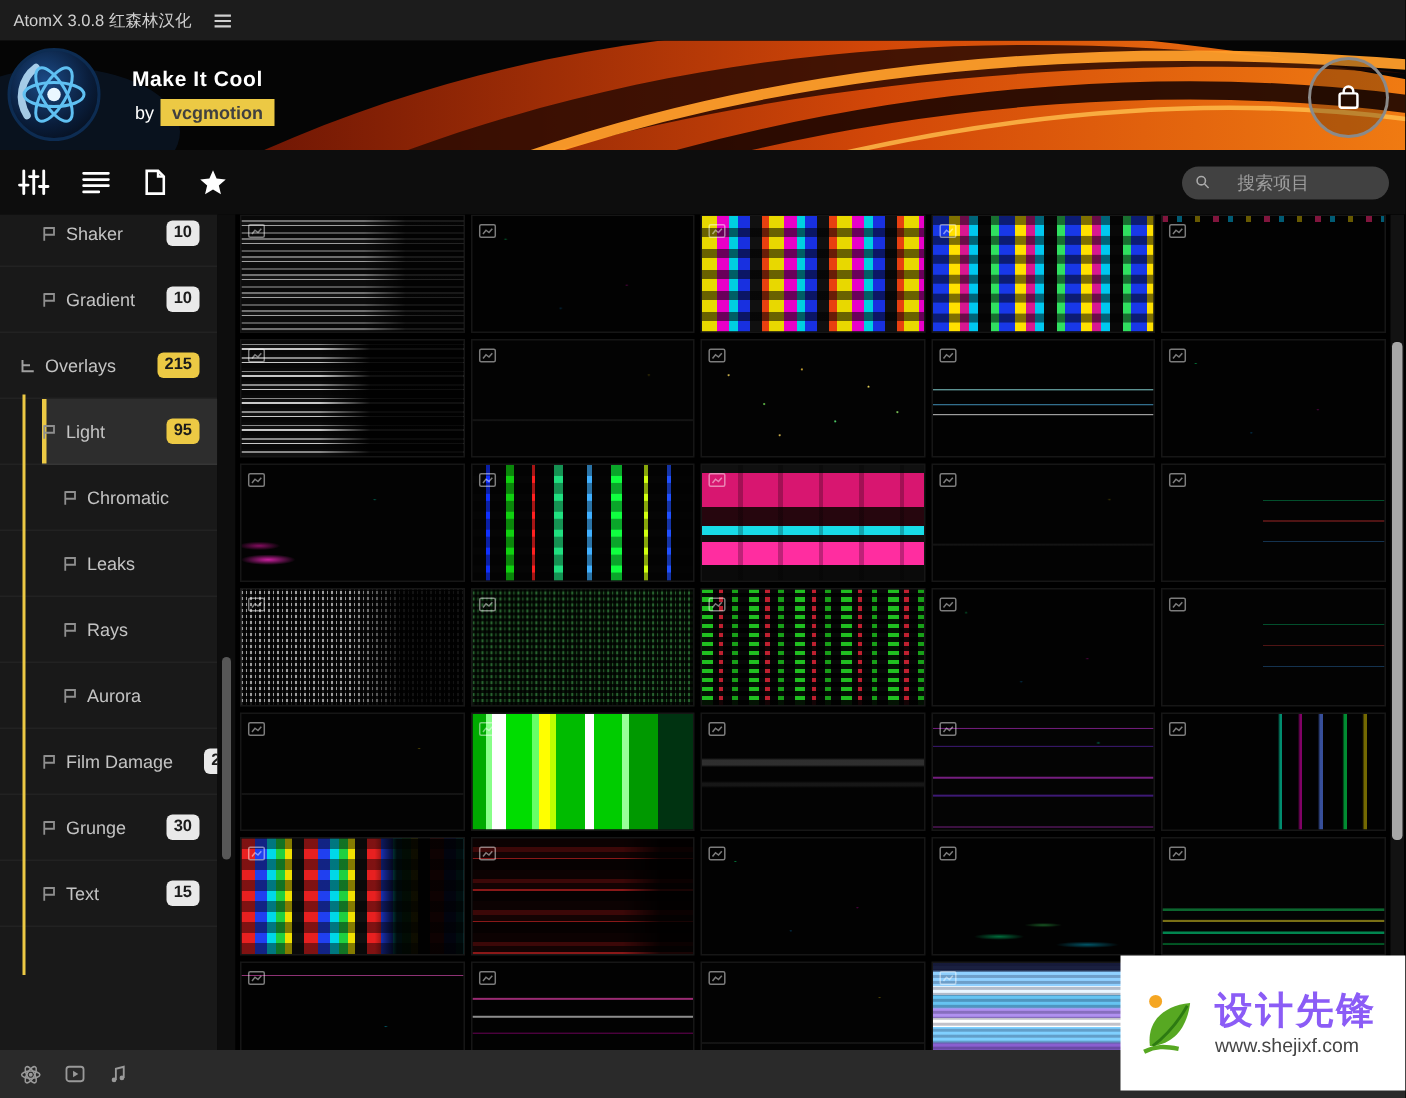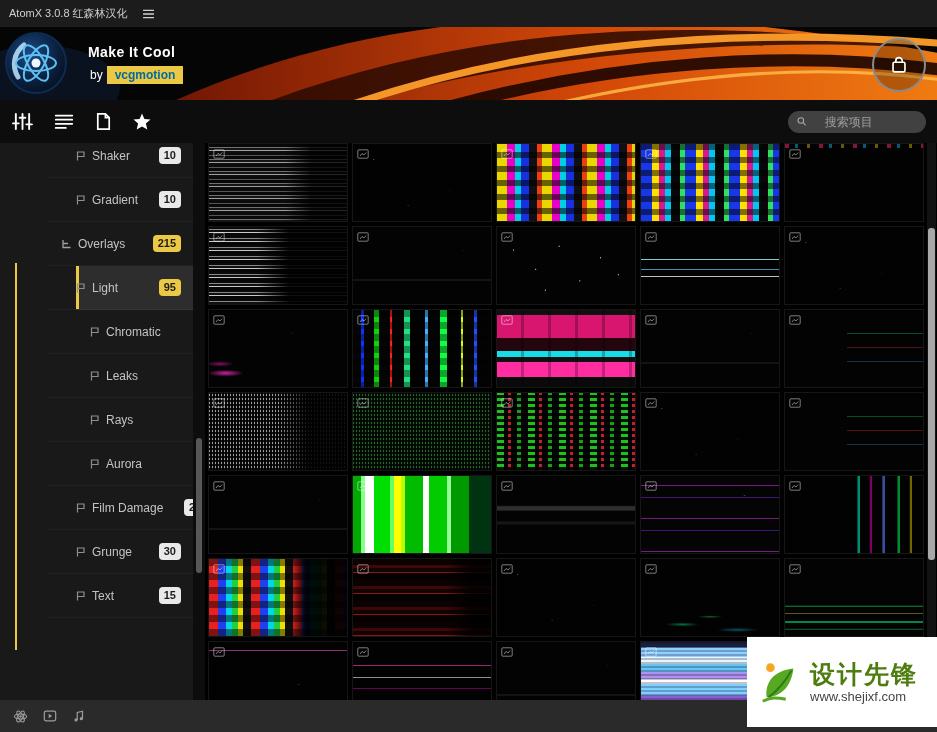--- a/index.html
+++ b/index.html
@@ -12,38 +12,38 @@
             padding:0 9px;color:#cfcfcf;font-size:11px;flex:0 0 auto;}
   .menu-icon{margin-left:14px;display:flex;cursor:pointer;}
 
   
   .banner{height:73px;background:#050505;position:relative;overflow:hidden;flex:0 0 auto;}
   .banner svg.swoosh{position:absolute;inset:0;}
   .app-logo{position:absolute;left:4px;top:4px;width:64px;height:64px;}
   .banner-title{position:absolute;left:88px;top:17px;font-size:14px;font-weight:bold;color:#fff;letter-spacing:.4px;}
   .byline{position:absolute;left:86px;top:39px;display:flex;align-items:center;font-size:12px;line-height:1;}
   .by{color:#fff;padding:3px 4px;}
-  .author{background:#ecc944;color:#0369a1;font-weight:bold;padding:3px 8px;}
+  .author{background:#ecc944;color:#404040;font-weight:bold;padding:3px 8px;}
   .store-button{position:absolute;right:11px;top:11px;width:50px;height:50px;border:2px solid #8a8a8a;
                 border-radius:50%;display:flex;align-items:center;justify-content:center;cursor:pointer;background:rgba(0,0,0,.25);}
 
   
   .toolbar{height:43px;background:#0d0d0d;display:flex;align-items:center;gap:19px;padding:0 11px;flex:0 0 auto;}
   .tool{display:flex;cursor:pointer;}
   .search{margin-left:auto;display:flex;align-items:center;gap:16px;background:#414141;
           border-radius:11px;height:22px;padding:0 9px;width:120px;}
   .search input{background:transparent;border:0;outline:0;color:#ddd;font-size:12px;width:100%;
                 font-family:"Liberation Sans", sans-serif;}
   .search input::placeholder{color:#9d9d9d;}
 
   
   .main{height:557px;display:flex;flex:0 0 auto;background:#000;}
 
   
-  .sidebar{width:145px;background:#191919;position:relative;overflow:hidden;flex:0 0 auto;padding-left:48px;}
+  .sidebar{width:145px;background:#191919;position:relative;overflow:hidden;flex:0 0 auto;}
   .sidebar-list{margin-top:-9px;}
   .srow{position:relative;height:43px;display:flex;align-items:center;
         border-bottom:1px solid rgba(255,255,255,.045);font-size:12px;color:#c3c3c3;cursor:pointer;}
   .lvl0{padding-left:30px;} .lvl0 .cat-icon{left:13px;}
   .lvl1{padding-left:44px;} .lvl1 .cat-icon{left:28px;}
   .lvl2{padding-left:58px;} .lvl2 .cat-icon{left:42px;}
   .cat-icon{position:absolute;top:50%;transform:translateY(-50%);width:11px;height:11px;display:flex;}
   .slabel{white-space:nowrap;}
   .badge{margin-left:auto;margin-right:12px;background:#e9e9e9;color:#1b1b1b;font-size:11px;
          font-weight:bold;padding:3px 5px;border-radius:4px;line-height:1;}
@@ -153,21 +153,21 @@
     linear-gradient(180deg,#1a2040 0 6%,#8fd0ff 8% 20%,#eaf6ff 20% 28%,#66c4f2 28% 38%,#b090f0 40% 48%,#ffffff 48% 55%,#7fd0ff 55% 68%,#8a5fd0 70% 82%,#131b38 84% 100%);}
 
   
   .statusbar{height:32px;background:#2a2a2a;display:flex;align-items:center;gap:15px;padding:0 13px;flex:0 0 auto;}
   .sb-icon{display:flex;cursor:pointer;}
 
   
   .watermark{position:absolute;right:0;bottom:5px;width:190px;height:90px;background:#fff;z-index:20;
              display:flex;align-items:center;gap:7px;padding:0 6px 0 10px;box-sizing:border-box;}
   .wm-text{display:flex;flex-direction:column;line-height:1.18;}
-  .wm-title{font-size:25px;font-weight:bold;color:#4d7c0f;letter-spacing:2px;white-space:nowrap;}
+  .wm-title{font-size:25px;font-weight:bold;color:#8b5cf6;letter-spacing:2px;white-space:nowrap;}
   .wm-url{font-size:13px;color:#454545;white-space:nowrap;}
 </style>
 </head>
 <body>
 
 <div class="app">
 
   <div class="titlebar">
     <span>AtomX 3.0.8 红森林汉化</span>
     <span class="menu-icon">

